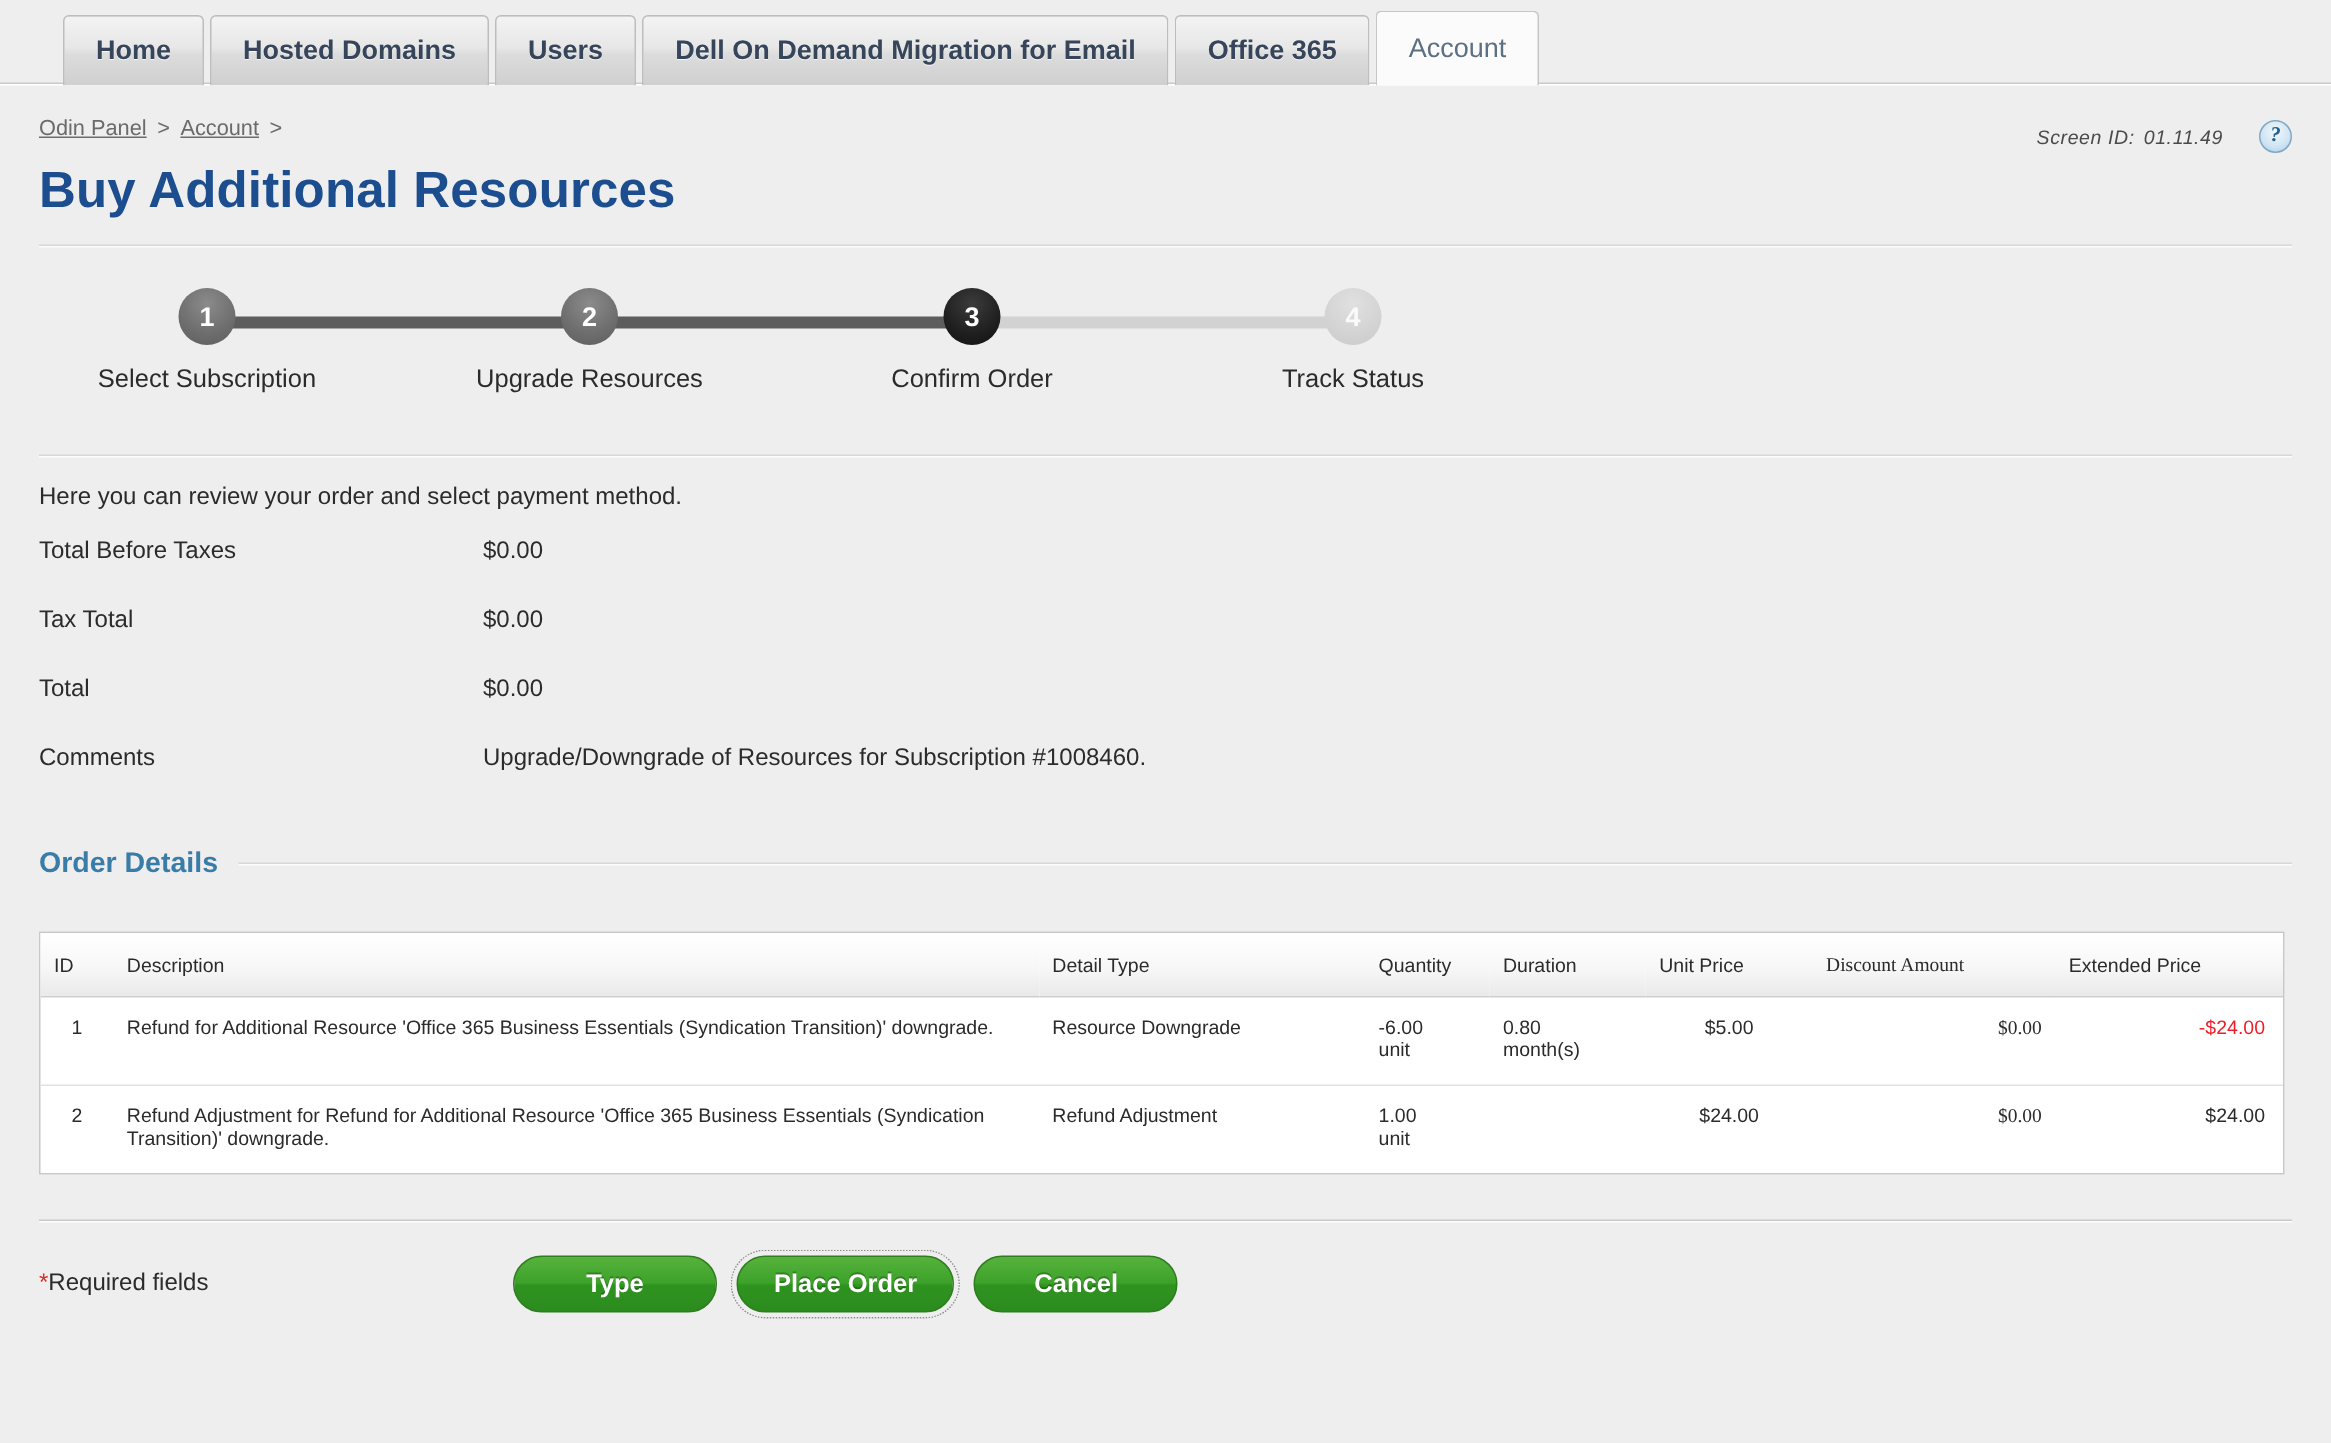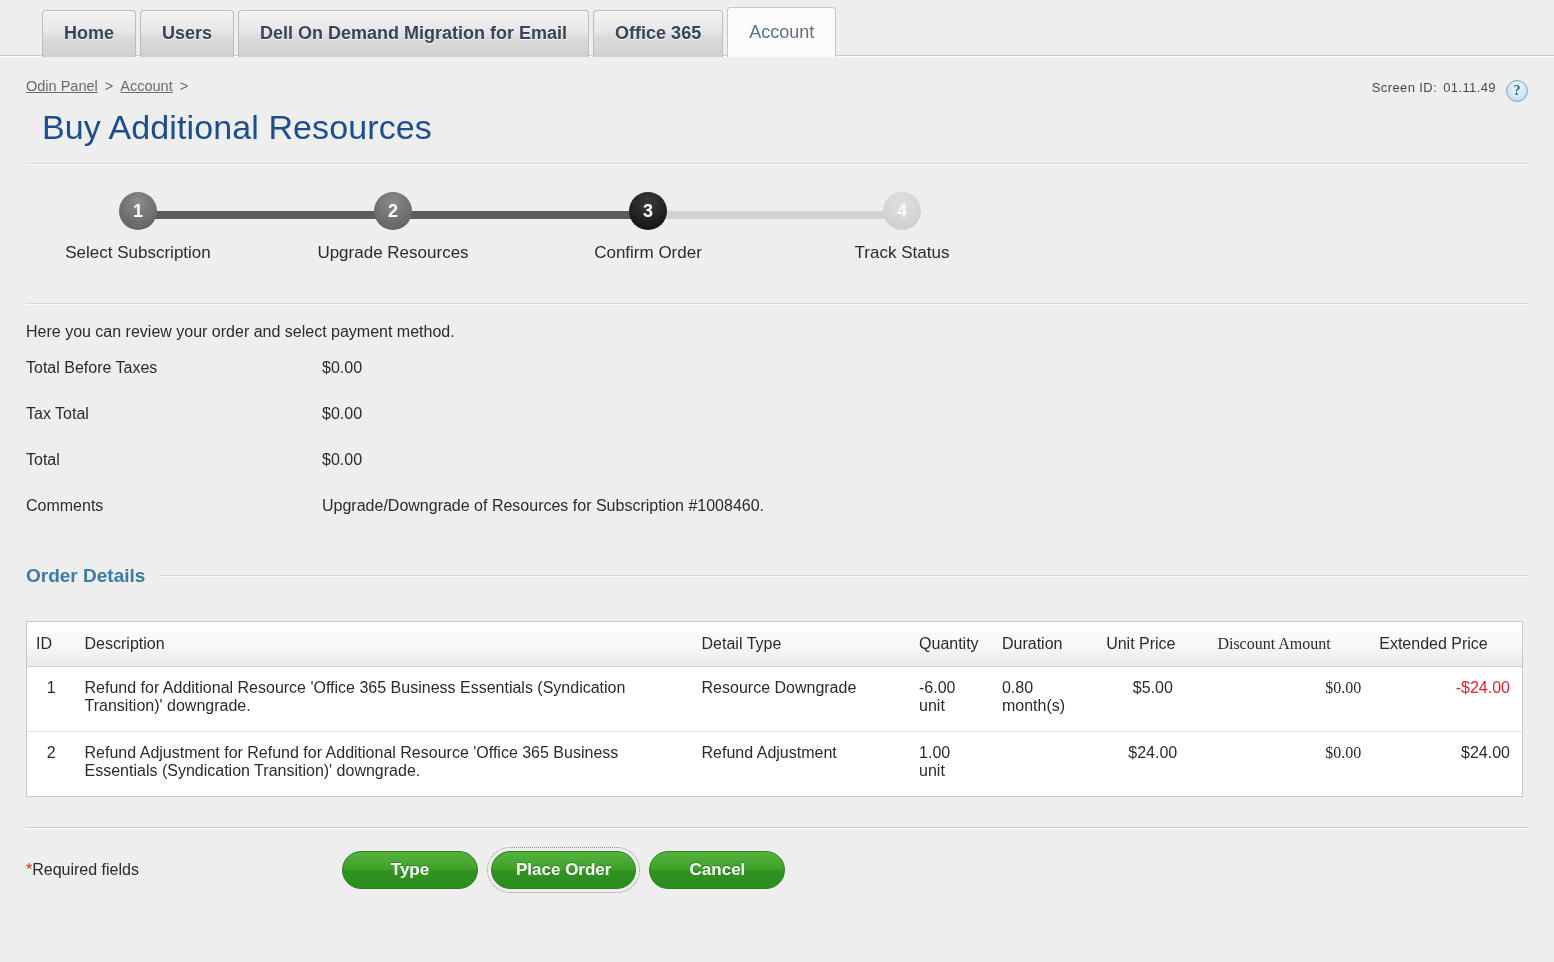--- a/index.html
+++ b/index.html
@@ -66,41 +66,42 @@
     padding-top: 21px;
   }
   #breadcrumb { font-size: 14.5px; color: #6b6b6b; }
   #breadcrumb a {
     color: #6b6b6b;
     text-decoration: underline;
   }
   #breadcrumb .sep { padding: 0 3px; text-decoration: none; }
 
   #screenid-wrap {
-    display: flex; align-items: flex-start; gap: 10px;
+    display: flex; align-items: center; gap: 24px;
     padding-top: 2px;
+    font-style: italic;
   }
   #screenid { font-size: 13px; color: #4a4a4a; letter-spacing: .4px; }
   #screenid .sid-val { margin-left: 6px; }
   .help-icon {
     width: 22px; height: 22px; border-radius: 50%;
     background: radial-gradient(circle at 50% 35%, #f2f8fc 0%, #cfe4f2 60%, #aacde4 100%);
     border: 1px solid #7fa8c6;
     color: #2a6punk;
     color: #23608f;
     font-size: 14px; font-weight: bold;
     display: flex; align-items: center; justify-content: center;
     cursor: pointer;
     font-family: "Liberation Serif", serif;
   }
 
   h1#page-title {
-    margin: 6px 0 0 16px;
+    margin: 6px 0 0 0;
     font-size: 34px;
-    font-weight: normal;
+    font-weight: bold;
     color: #1c4e8f;
     letter-spacing: .1px;
   }
 
   .hr {
     height: 2px;
     margin-top: 16px;
     background: linear-gradient(to bottom, #d7d7d7 0, #d7d7d7 1px, #fcfcfc 1px, #fcfcfc 2px);
   }
 
@@ -179,21 +180,21 @@
   
   #details-wrap {
     margin-top: 34px;
     border: 1px solid #c8c8c8;
     background: #ffffff;
     width: 1497px;
   }
   table.grid {
     width: 100%;
     border-collapse: collapse;
-    font-size: 16px;
+    font-size: 13px;
     color: #2b2b2b;
   }
   table.grid thead th {
     background: linear-gradient(to bottom, #ffffff 0%, #f7f7f7 55%, #e9e9e9 100%);
     border-bottom: 1px solid #cfcfcf;
     font-weight: normal;
     padding: 13px 9px;
     text-align: left;
     white-space: nowrap;
   }
@@ -249,20 +250,21 @@
     font-family: "Liberation Sans", sans-serif;
     min-width: 136px;
   }
   .btn.focused { outline: 1px dotted #8d8d8d; outline-offset: 3px; }
 </style>
 </head>
 <body>
 
 <div id="tabbar">
     <div class="tab">Home</div>
+    <div class="tab">Hosted Domains</div>
     <div class="tab">Users</div>
     <div class="tab">Dell On Demand Migration for Email</div>
     <div class="tab">Office 365</div>
     <div class="tab active">Account</div>
   </div>
 
 <div id="page">
 
   <div id="crumbrow">
     <div id="breadcrumb"><a href="#">Odin Panel</a><span class="sep"> &gt; </span><a href="#">Account</a><span class="sep"> &gt; </span></div>

